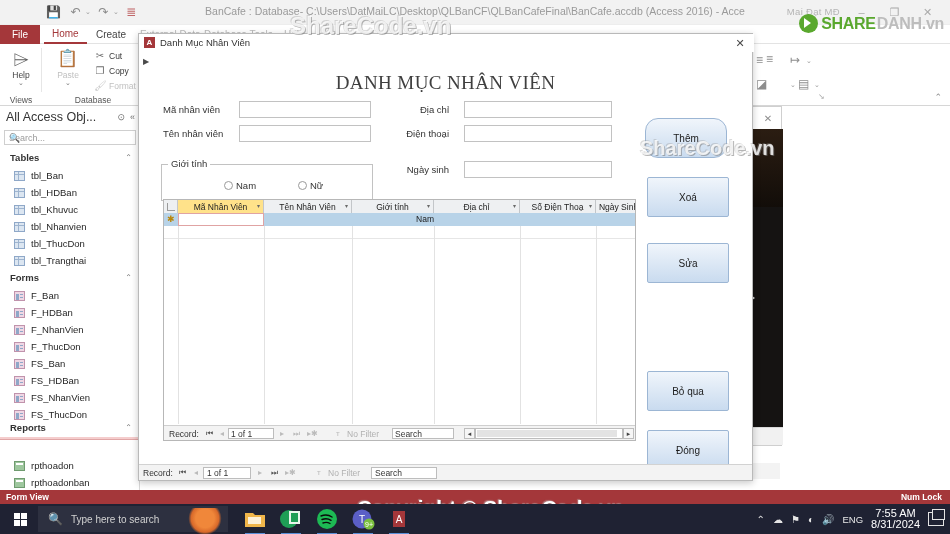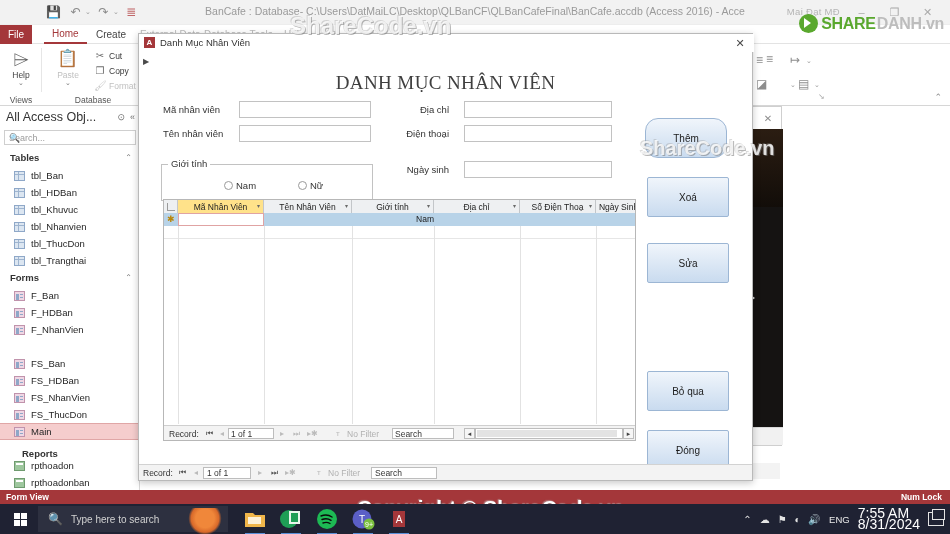--- a/index.html
+++ b/index.html
@@ -32,21 +32,21 @@
   .win-user { position:absolute; right:110px; top:6px; font-size:9.5px; color:#b5b5b5; letter-spacing:.3px;}
   .win-ctrls { position:absolute; right:6px; top:2px; display:flex; gap:0px; }
   .win-ctrl { width:33px; height:20px; display:flex; align-items:center; justify-content:center; color:#aaa; font-size:11px;}
 
   
   .ribbon-tabs {
     position:absolute; left:0; top:25px; width:950px; height:19px; background:#fff;
     border-bottom:1px solid #e3e3e3;
   }
   .tab-file {
-    position:absolute; left:0; top:0; width:32px; height:19px; background:#a4373a;
+    position:absolute; left:0; top:0; width:40px; height:19px; background:#a4373a;
     color:#fff; font-size:10px; display:flex; align-items:center; justify-content:center;
   }
   .tab {
     position:absolute; top:0; height:19px; display:flex; align-items:center;
     font-size:10px; color:#444; padding:0 8px; white-space:nowrap;
   }
   .tab.active { color:#a4373a; border-bottom:2px solid #a4373a; background:#fff; }
   .tellme { position:absolute; top:0; height:19px; display:flex; align-items:center; gap:4px;
             font-size:9.5px; color:#9a9a9a; white-space:nowrap;}
   .tellme .mag { font-size:10px; }
@@ -292,21 +292,21 @@
   }
   .tb-search .mag { font-size:12px; color:#d2d2d2; }
   .tb-search .txt { font-size:10px; color:#d2d2d2; }
   .tb-cortana { position:absolute; left:188px; top:4px; width:34px; height:26px;
      background:radial-gradient(circle at 50% 40%, #f0873a 0 40%, #d8692a 60%, transparent 72%); }
   .tb-icon { position:absolute; top:4px; width:24px; height:24px; }
   .tb-icon .run { position:absolute; left:2px; bottom:-3px; width:20px; height:2px; background:#5a8fd8;}
   .tray { position:absolute; right:6px; top:0; height:30px; display:flex; align-items:center; gap:8px;}
   .tray .ti { font-size:10px; color:#e4e4e4; }
   .tray .lang { font-size:9.5px; color:#e9e9e9; }
-  .tray .clock { font-size:14px; color:#fff; line-height:11px; text-align:left; }
+  .tray .clock { font-size:11px; color:#fff; line-height:11px; text-align:center; }
   .tray .notif { width:16px;height:14px;border:1.5px solid #e4e4e4; position:relative;}
   .tray .notif::after{content:"";position:absolute;left:3px;top:-4px;width:11px;height:9px;
      border:1.5px solid #e4e4e4;background:#1f2233;}
 </style>
 </head>
 <body>
 
 <div id="app">
 
   <div class="access-window">
@@ -437,20 +437,24 @@
         <span class="lbl">F_Ban</span>
       </div>
       <div class="nav-item" style="top:198px;">
         <span class="ico-frm"></span>
         <span class="lbl">F_HDBan</span>
       </div>
       <div class="nav-item" style="top:215px;">
         <span class="ico-frm"></span>
         <span class="lbl">F_NhanVien</span>
       </div>
+      <div class="nav-item" style="top:232px;">
+        <span class="ico-frm"></span>
+        <span class="lbl">F_ThucDon</span>
+      </div>
       <div class="nav-item" style="top:249px;">
         <span class="ico-frm"></span>
         <span class="lbl">FS_Ban</span>
       </div>
       <div class="nav-item" style="top:266px;">
         <span class="ico-frm"></span>
         <span class="lbl">FS_HDBan</span>
       </div>
       <div class="nav-item" style="top:283px;">
         <span class="ico-frm"></span>
@@ -458,21 +462,21 @@
       </div>
       <div class="nav-item" style="top:300px;">
         <span class="ico-frm"></span>
         <span class="lbl">FS_ThucDon</span>
       </div>
       <div class="nav-item selected" style="top:317px;">
         <span class="ico-frm"></span>
         <span class="lbl">Main</span>
       </div>
 
-      <div class="nav-group" style="top:340px;margin-left:12px;">
+      <div class="nav-group" style="top:314px;">
         <span class="gtxt">Reports</span>
         <span class="chev">⌃</span>
       </div>
       <div class="nav-item" style="top:351px;">
         <span class="ico-rpt"></span>
         <span class="lbl">rpthoadon</span>
       </div>
       <div class="nav-item" style="top:368px;">
         <span class="ico-rpt"></span>
         <span class="lbl">rpthoadonban</span>

